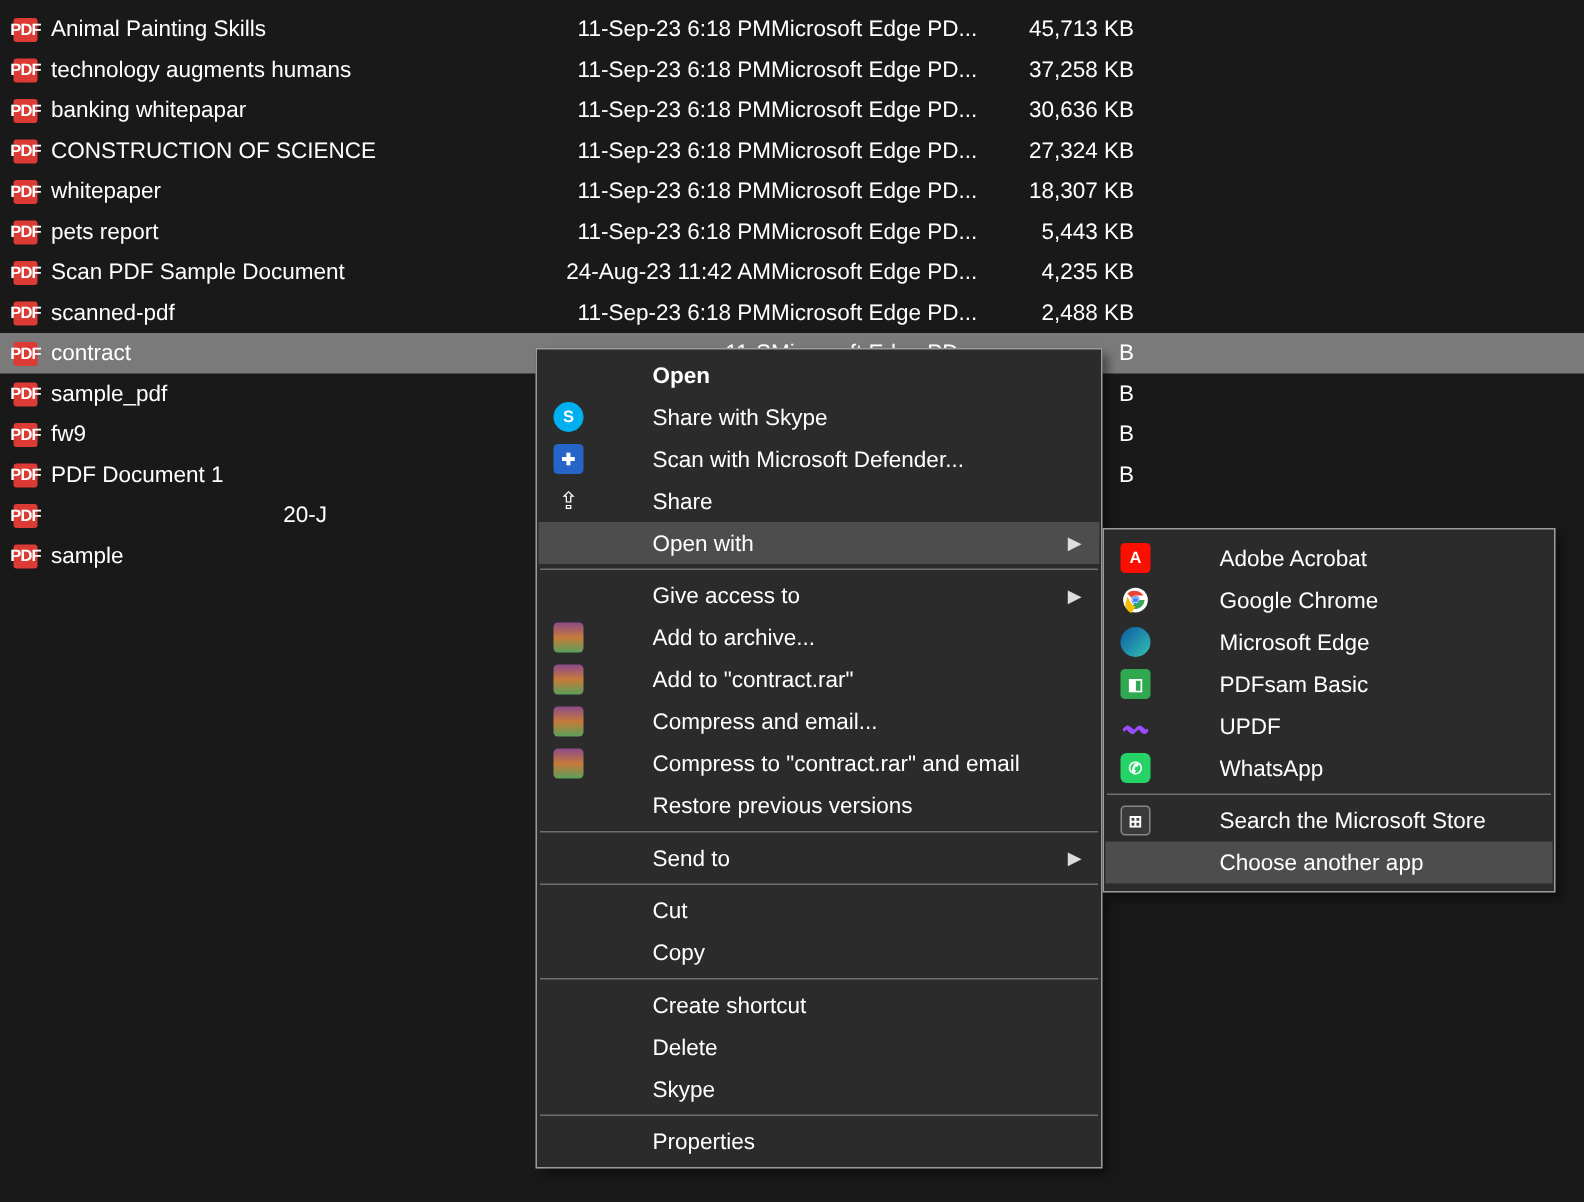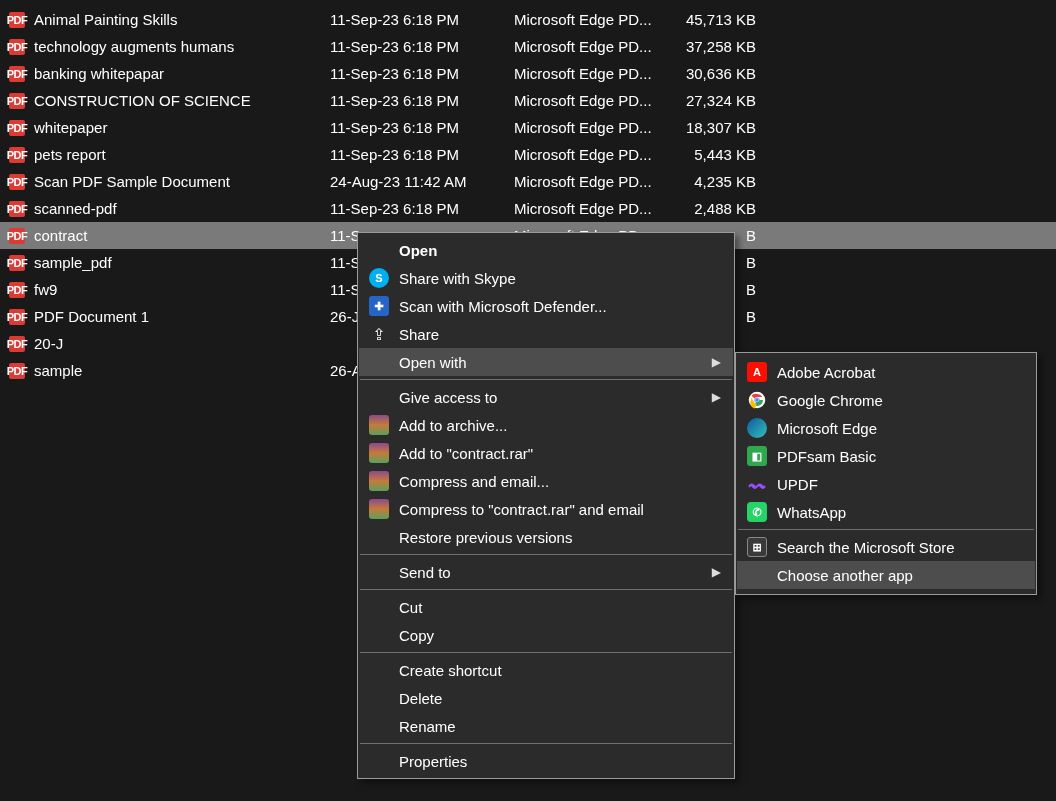--- a/index.html
+++ b/index.html
@@ -32,21 +32,21 @@
   }
   .row{
     display:flex;
     align-items:center;
     height:var(--row-h);
     white-space:nowrap;
   }
   .row.sel{background:var(--row-sel);}
   .col-icon{width:34px;display:flex;justify-content:center;align-items:center;}
   .col-name{width:296px;overflow:hidden;text-overflow:ellipsis;}
-  .col-date{width:184px;}
+  .col-date{width:184px;text-align:right;}
   .col-type{width:166px;overflow:hidden;text-overflow:ellipsis;}
   .col-size{width:76px;text-align:right;}
   .pdf-icon{
     width:16px;height:16px;background:var(--pdf-red);border-radius:2px;
     display:flex;align-items:center;justify-content:center;
     font-size:11px;font-weight:700;color:#fff;letter-spacing:-0.5px;
   }
   
   .ctx{
     position:absolute;
@@ -58,21 +58,21 @@
   }
   #ctx1{left:357px;top:232px;width:378px;}
   #ctx2{left:735px;top:352px;width:302px;padding-top:5px;padding-bottom:5px;}
   .mi{
     height:28px;display:flex;align-items:center;position:relative;
     padding:0 30px 0 40px;cursor:default;
   }
   .mi.hover{background:var(--menu-hover);}
   .mi.bold .mlabel{font-weight:600;}
   .sep{height:1px;background:var(--menu-sep);margin:3px 1px;}
-  .mlabel{flex:1;white-space:nowrap;overflow:hidden;}
+  .mlabel{flex:1;white-space:nowrap;overflow:hidden;margin-left:36px;}
   .arrow{position:absolute;right:12px;font-size:12px;color:#ddd;}
   .micon{position:absolute;left:10px;width:20px;height:20px;display:flex;align-items:center;justify-content:center;border-radius:3px;font-size:11px;font-weight:bold;}
   .ic-skype{background:#00aff0;color:#fff;border-radius:50%;}
   .ic-defender{background:#2565c7;color:#fff;}
   .ic-share{color:#fff;font-size:16px;font-weight:normal;}
   .ic-rar{background:linear-gradient(#8b4a8b,#c77a3a,#5aa05a);}
   .ic-acrobat{background:#fa0f00;color:#fff;}
   .ic-chrome svg{width:18px;height:18px;}
   .ic-edge{background:linear-gradient(135deg,#0c59a4,#36c2b4);border-radius:50%;}
   .ic-pdfsam{background:#2fa84f;color:#fff;}
@@ -268,21 +268,21 @@
       <span class="mlabel">Copy</span>
     </div>
     <div class="sep"></div>
     <div class="mi">
       <span class="mlabel">Create shortcut</span>
     </div>
     <div class="mi">
       <span class="mlabel">Delete</span>
     </div>
     <div class="mi">
-      <span class="mlabel">Rename</span>
+      <span class="mlabel">Skype</span>
     </div>
     <div class="sep"></div>
     <div class="mi">
       <span class="mlabel">Properties</span>
     </div>
   </div>
 <div class="ctx" id="ctx2">
     <div class="mi">
       <div class="micon ic-acrobat">A</div>
       <span class="mlabel">Adobe Acrobat</span>

